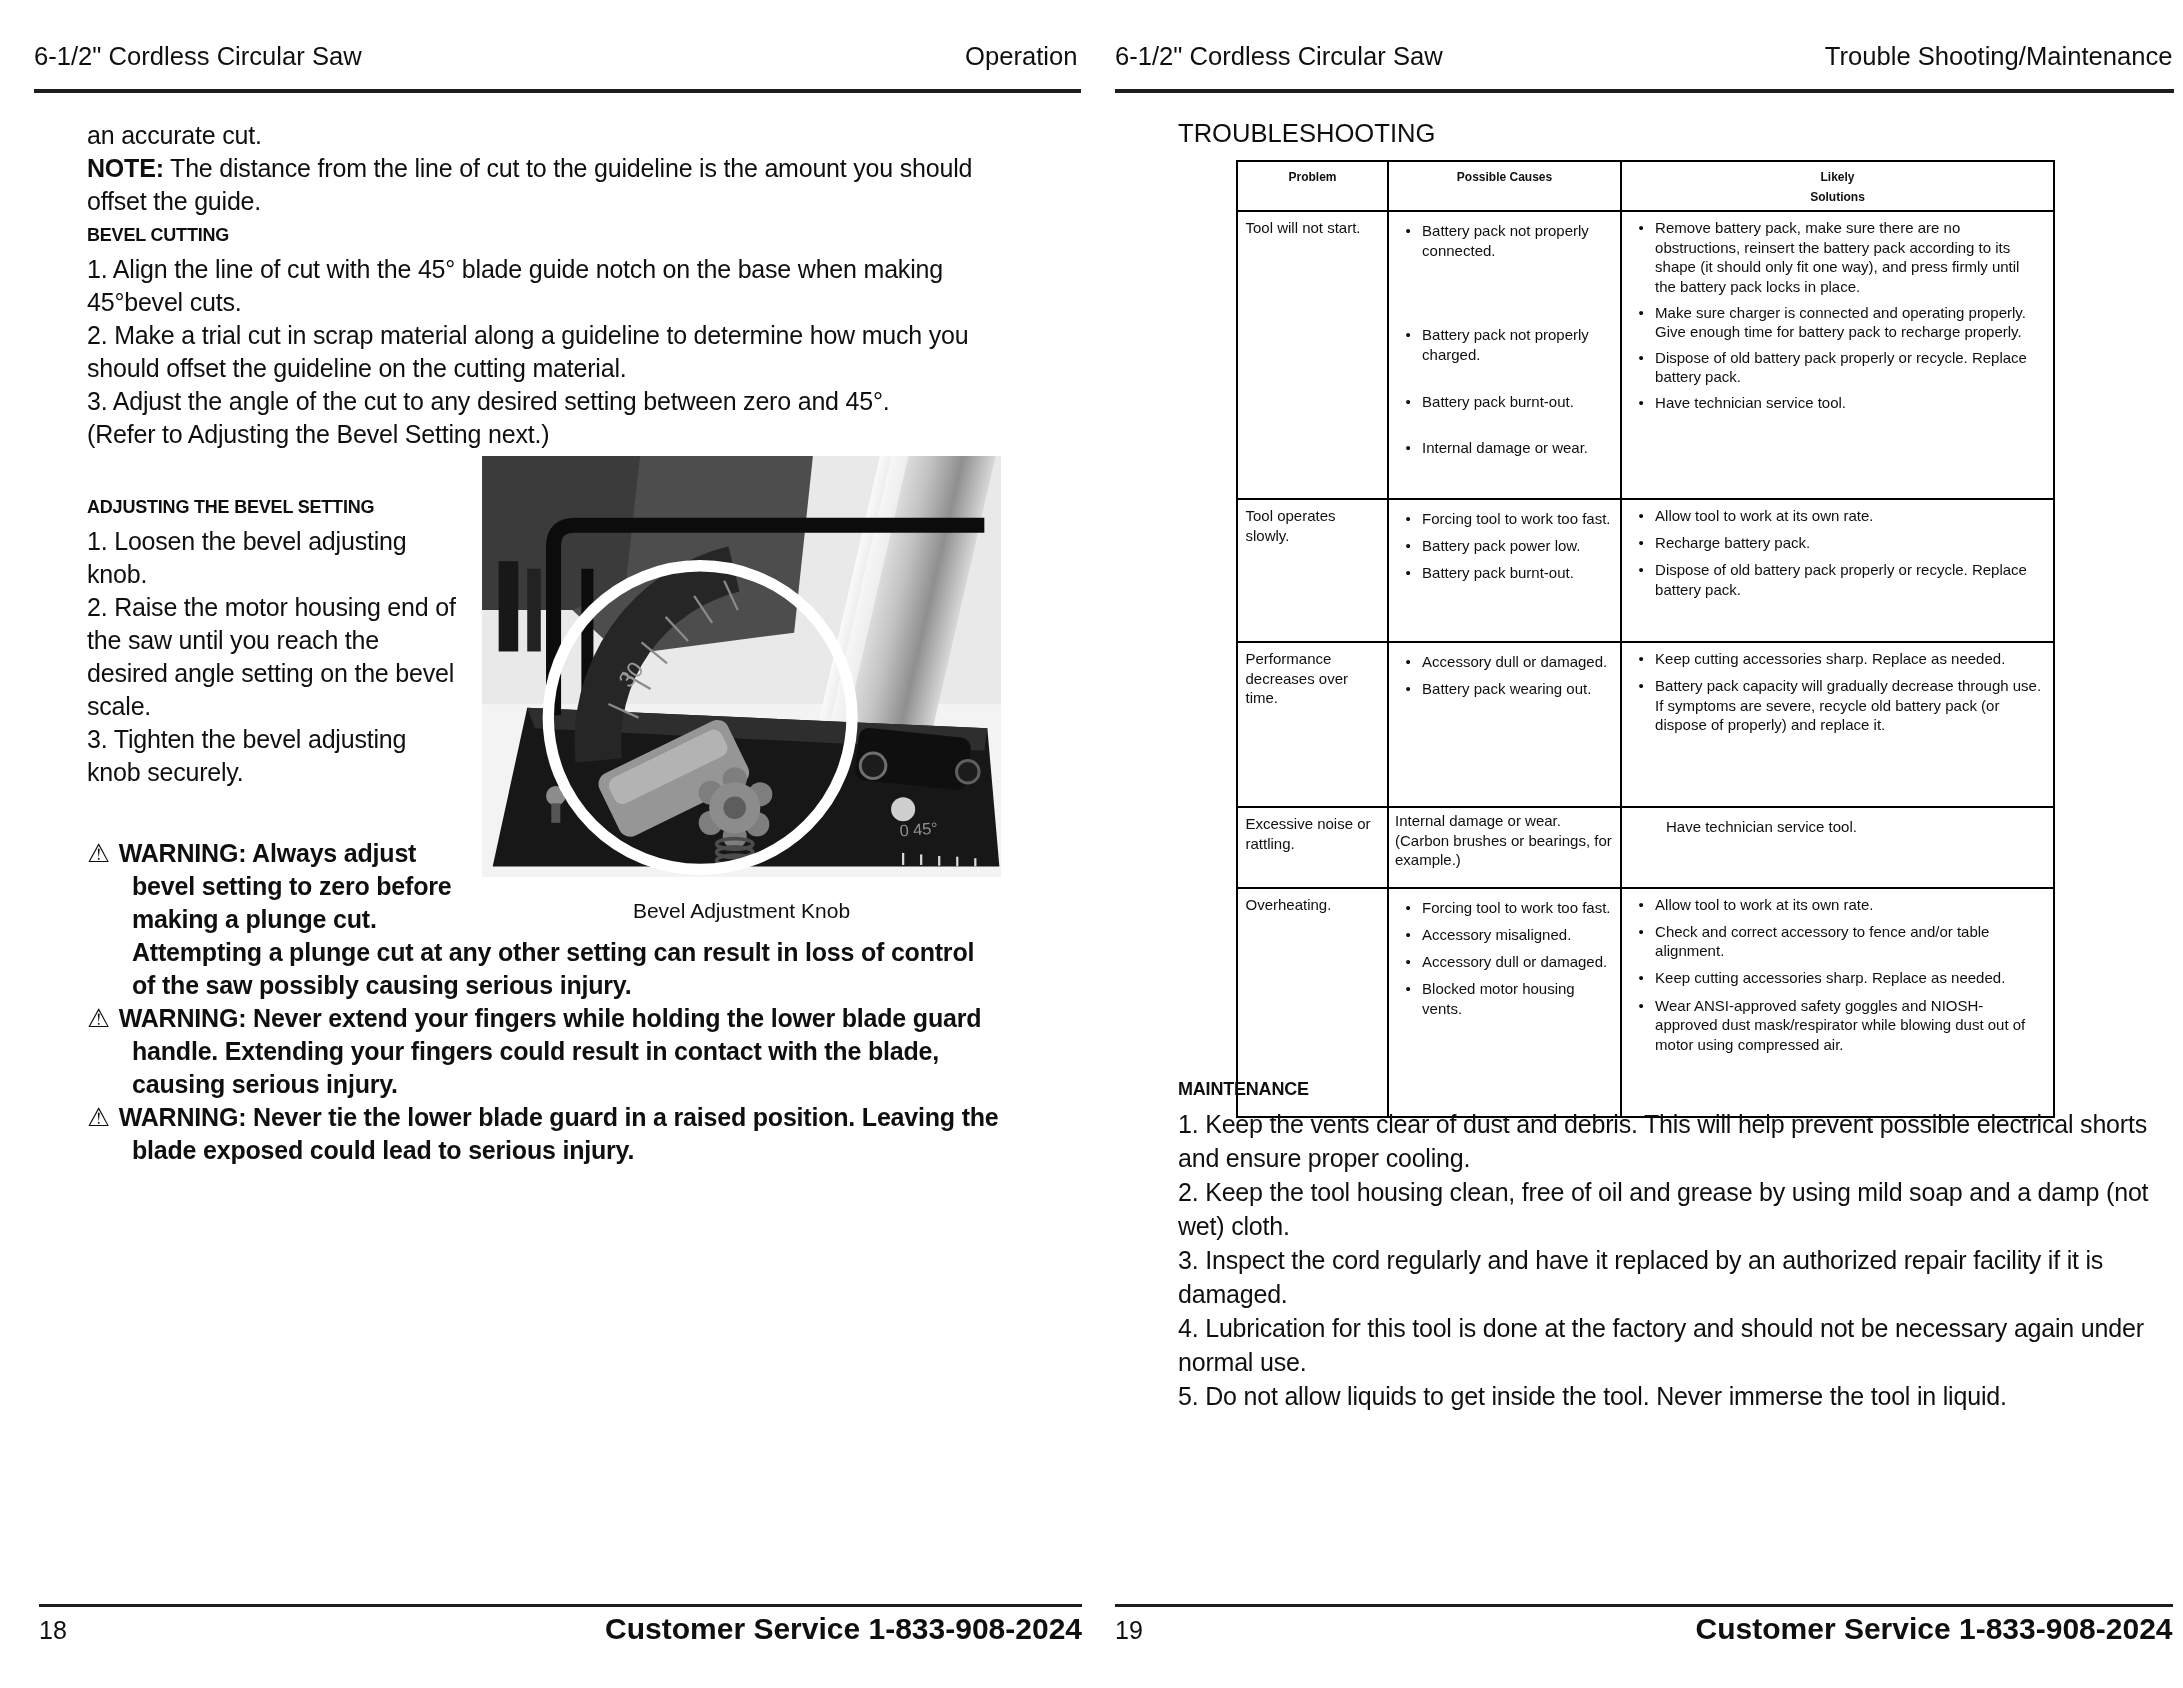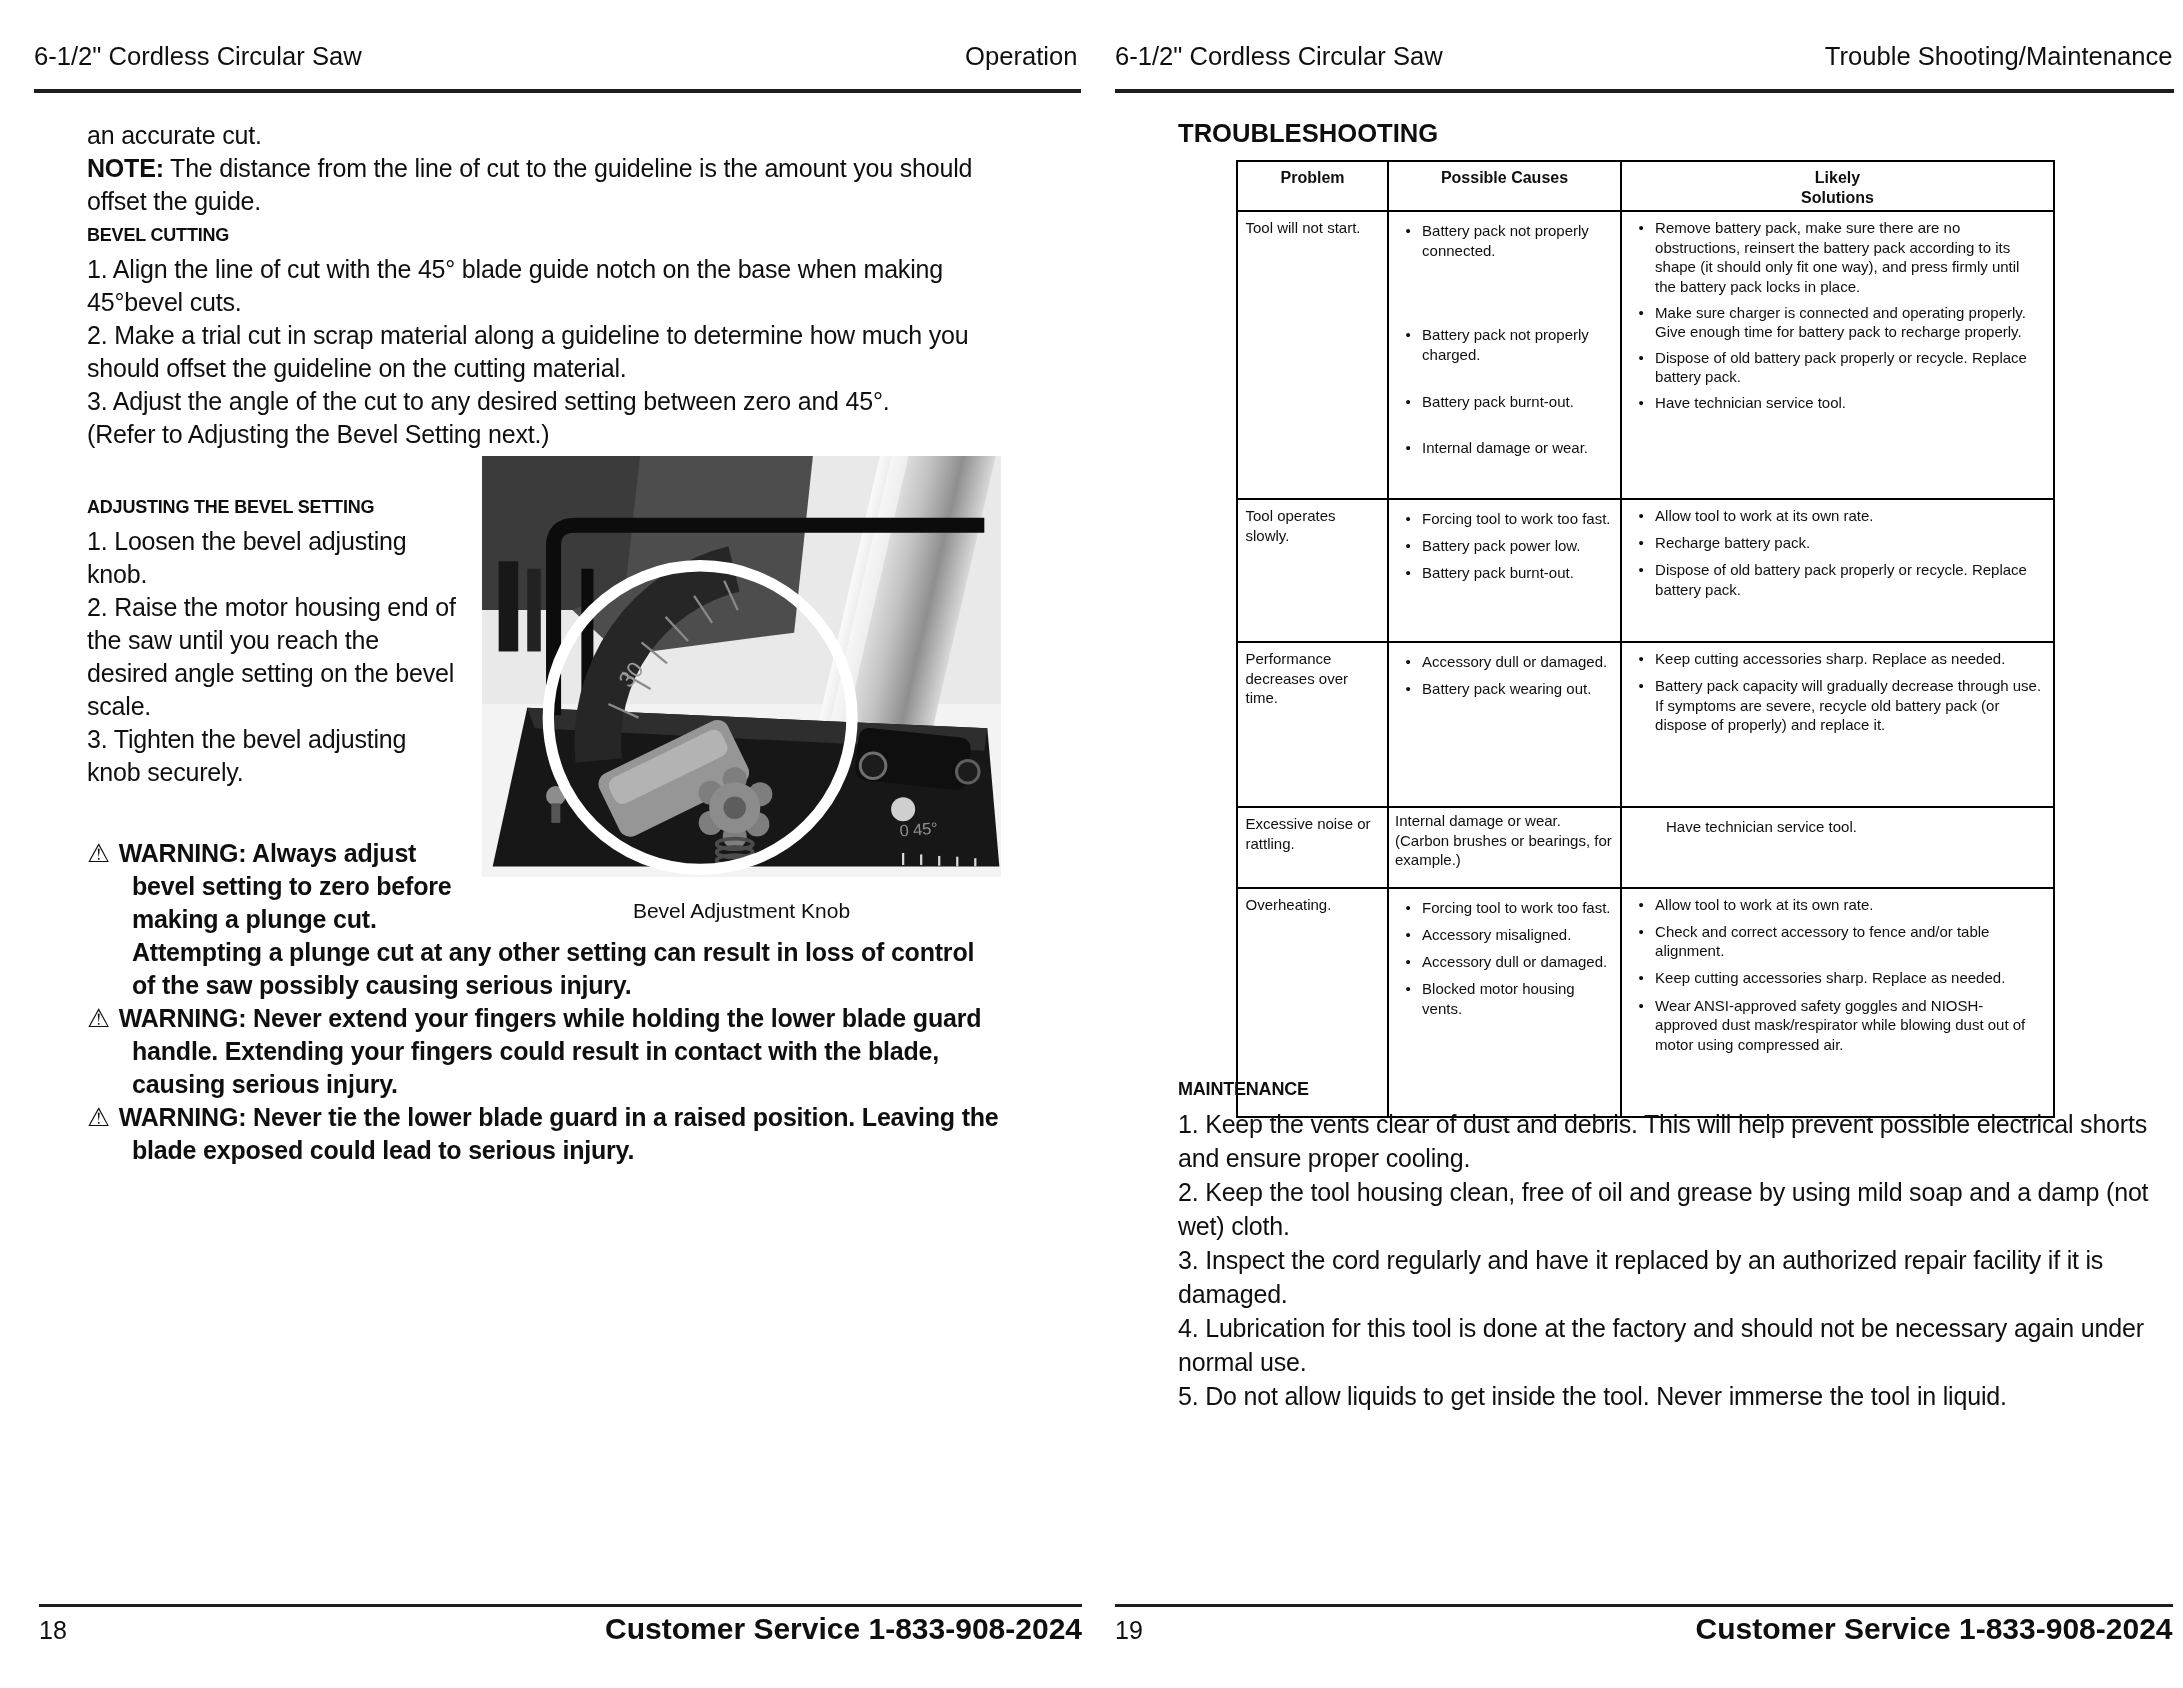--- a/index.html
+++ b/index.html
@@ -21,25 +21,25 @@
   #adjHeading{margin-top:39px;}
 
   .figure{float:right;width:519px;margin:4.5px 0 7.5px 18px;}
   .figure .cap{text-align:center;font-size:21px;margin-top:17px;letter-spacing:0;}
   .figure svg{display:block;}
 
   .warnings{margin-top:48px;}
   .warning{font-weight:700;margin:0 0 1.5px -53px;padding-left:45px;text-indent:-45px;}
   .warn-icon{font-family:"DejaVu Sans",sans-serif;font-weight:400;font-size:25.6px;padding-right:9px;}
 
-  .tsHead{position:absolute;top:119px;left:86px;font-size:25.6px;font-weight:700;}
+  .tsHead{position:absolute;top:119px;left:86px;font-size:25.6px;font-weight:400;}
   .tbl{position:absolute;top:160px;left:144px;width:817px;border-collapse:collapse;table-layout:fixed;
        font-size:15px;line-height:19.6px;}
   .tbl th,.tbl td{border:2.3px solid #000;vertical-align:top;}
-  .tbl th{font-size:16px;font-weight:700;text-align:center;padding:6px 3px 3px 3px;height:44px;box-sizing:border-box;}
+  .tbl th{font-size:12px;font-weight:700;text-align:center;padding:6px 3px 3px 3px;height:44px;box-sizing:border-box;}
   .pre{white-space:pre-line;}
   col.c1{width:151px;} col.c2{width:233px;} col.c3{width:433px;}
   td.problem{padding:6px 4.5px 6px 7.5px;}
   td.causes{padding:9px 4.5px 6px 10.5px;}
   td.solutions{padding:6px 10.5px 6px 10.5px;}
   td.plain-c{padding:3px 4.5px 3px 6px;}
   td.plain-s{padding:9px 7.5px 4.5px 44px;}
   ul.blist{margin:0;padding:0;list-style:none;}
   .blist li{position:relative;padding-left:22.6px;}
   .blist li::before{content:"\2022";position:absolute;left:6px;}

